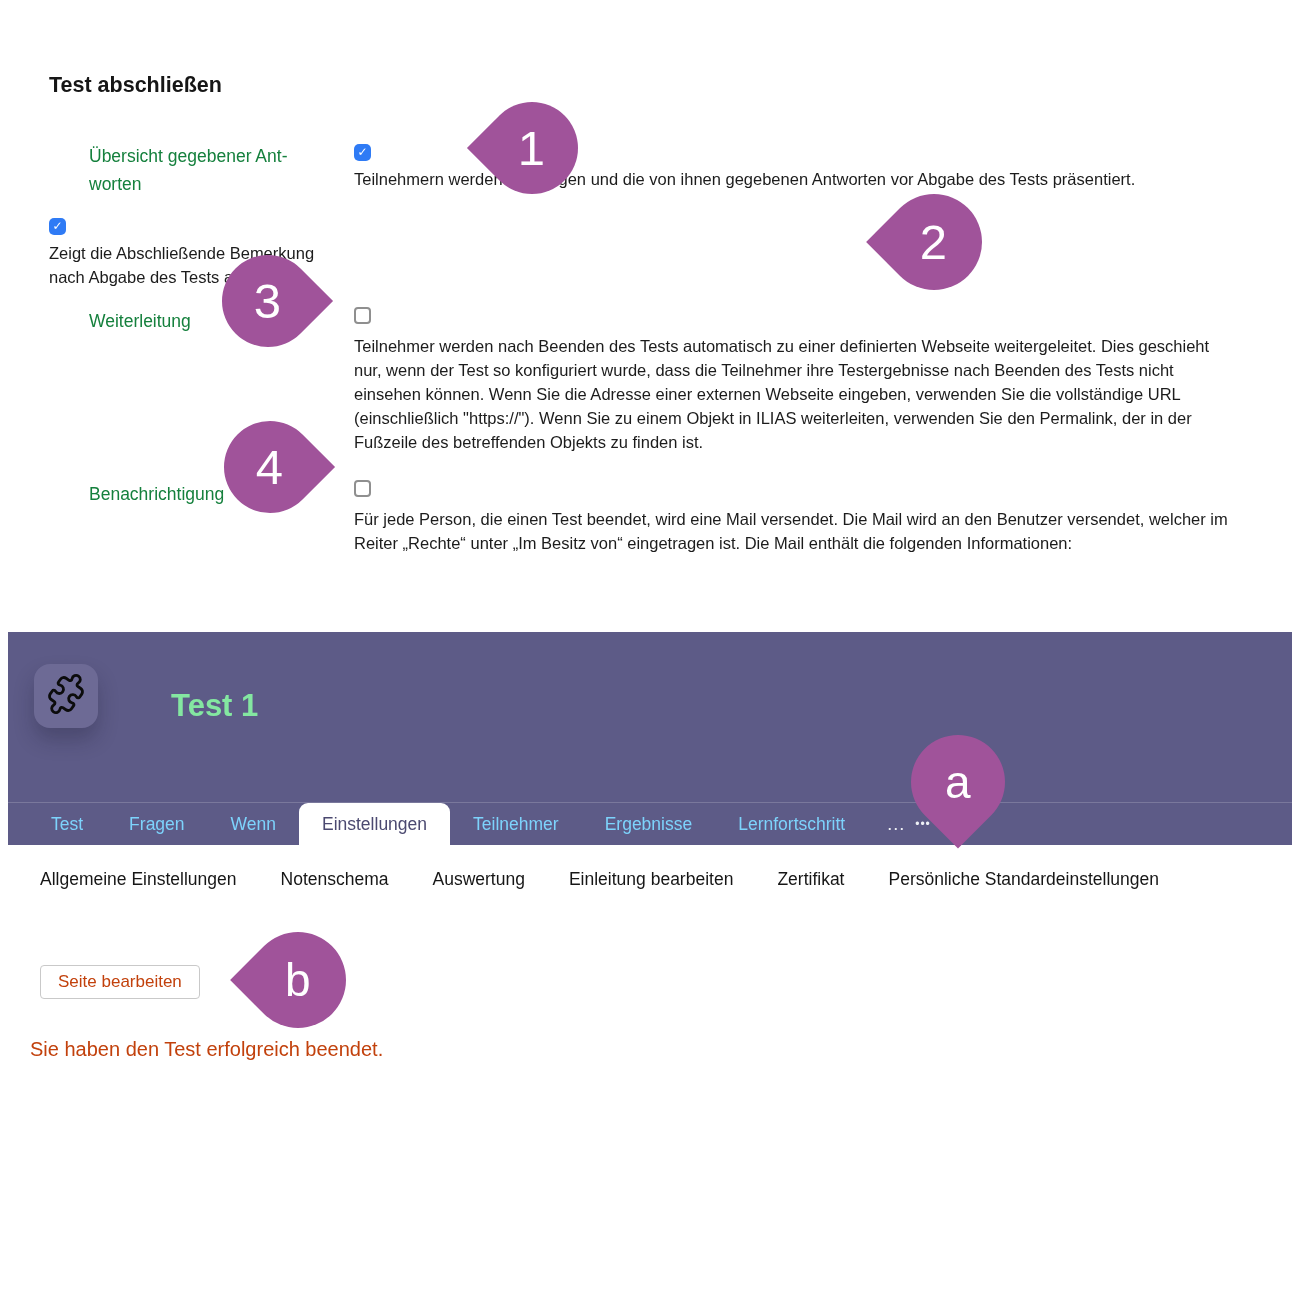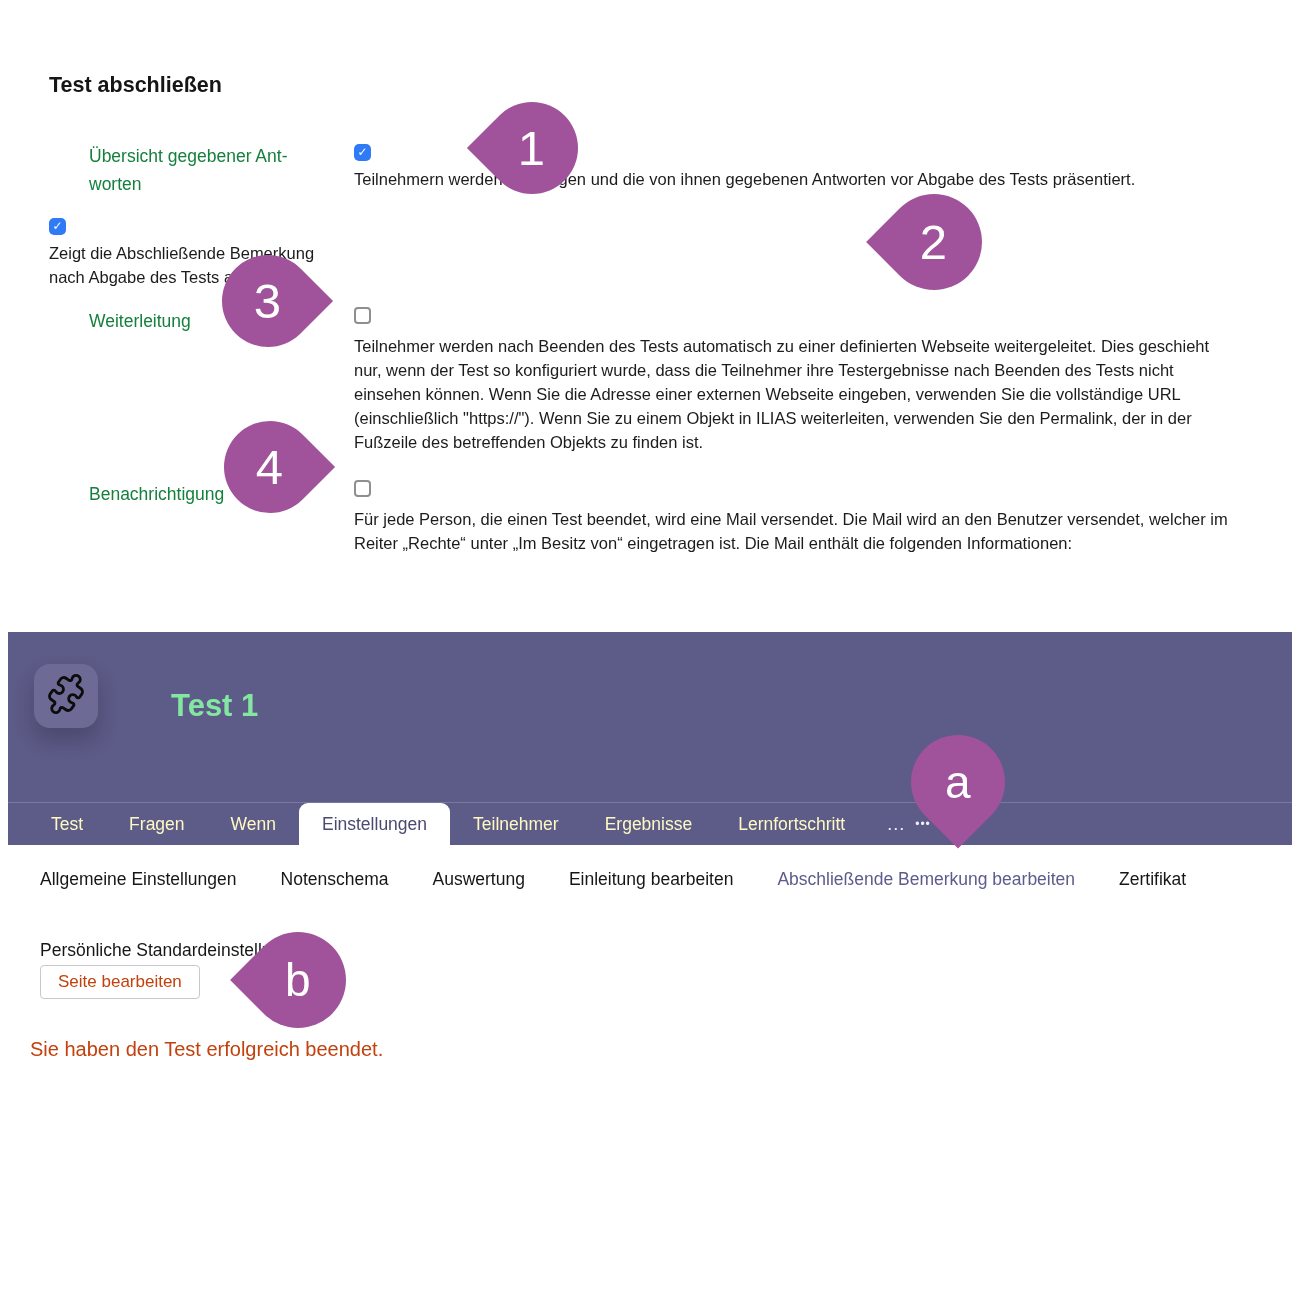--- a/index.html
+++ b/index.html
@@ -34,21 +34,21 @@
 
   
   .panel { position:absolute; left:8px; top:632px; width:1284px; height:213px; background:#5d5b87; }
   .obj-icon { position:absolute; left:26px; top:32px; width:64px; height:64px; border-radius:16px;
               background:#6d6a95; box-shadow:0 12px 20px rgba(20,18,40,.25);
               display:flex; align-items:center; justify-content:center; }
   .obj-icon svg { width:40px; height:40px; transform:rotate(-10deg); }
   .panel-title { position:absolute; left:119px; top:56px; font-size:31px; font-weight:700; color:#84e7a1;margin-left:44px; }
   .tab-row { position:absolute; left:0; bottom:0; width:100%; height:43px;
              border-top:1px solid rgba(255,255,255,.18); display:flex; align-items:stretch; padding-left:20px; }
-  .tab { color:#fef9c3; font-size:17.5px; line-height:42px; padding:0 23px; white-space:nowrap; cursor:default; }
+  .tab { color:#7dd3fc; font-size:17.5px; line-height:42px; padding:0 23px; white-space:nowrap; cursor:default; }
   .tab.active { background:#ffffff; color:#4b4970; border-radius:9px 9px 0 0; }
   .tab-overflow { display:flex; align-items:center; gap:10px; margin-left:18px; color:#eef0f5; }
   .tab-overflow .ell { font-size:19px; line-height:36px; }
   .tab-overflow .dots { font-size:12px; letter-spacing:1px; }
 
   
   .subtabs { position:absolute; left:40px; top:866px; width:1225px; display:flex; flex-wrap:wrap;
              column-gap:27px; row-gap:9px; font-size:17.5px; line-height:27px;gap:44px; }
   .subtab { color:#161616; white-space:nowrap; cursor:default; }
   .subtab.active { color:#5d5b8c; }
@@ -145,21 +145,20 @@
 
   <div class="marker tip-down" id="marker-a">
       <span class="mlabel">a</span>
     </div>
 
   <div class="subtabs">
     <span class="subtab">Allgemeine Einstellungen</span>
     <span class="subtab">Notenschema</span>
     <span class="subtab">Auswertung</span>
     <span class="subtab">Einleitung bearbeiten</span>
-    <span class="subtab active">Abschließende Bemerkung bearbeiten</span>
     <span class="subtab">Zertifikat</span>
     <span class="subtab">Persönliche Standardeinstellungen</span>
   </div>
 
   <button class="edit-page-btn">Seite bearbeiten</button>
   <div class="marker tip-left" id="marker-b">
       <span class="mlabel">b</span>
     </div>
 
   <div class="success-msg">Sie haben den Test erfolgreich beendet.</div>

